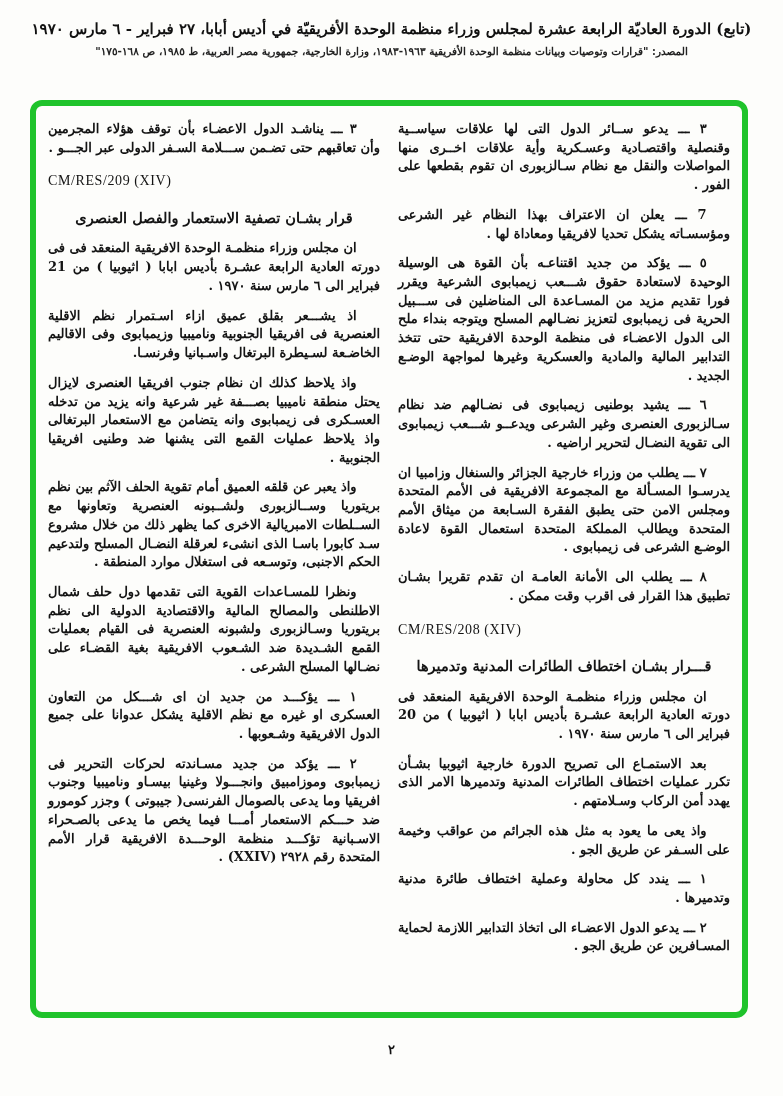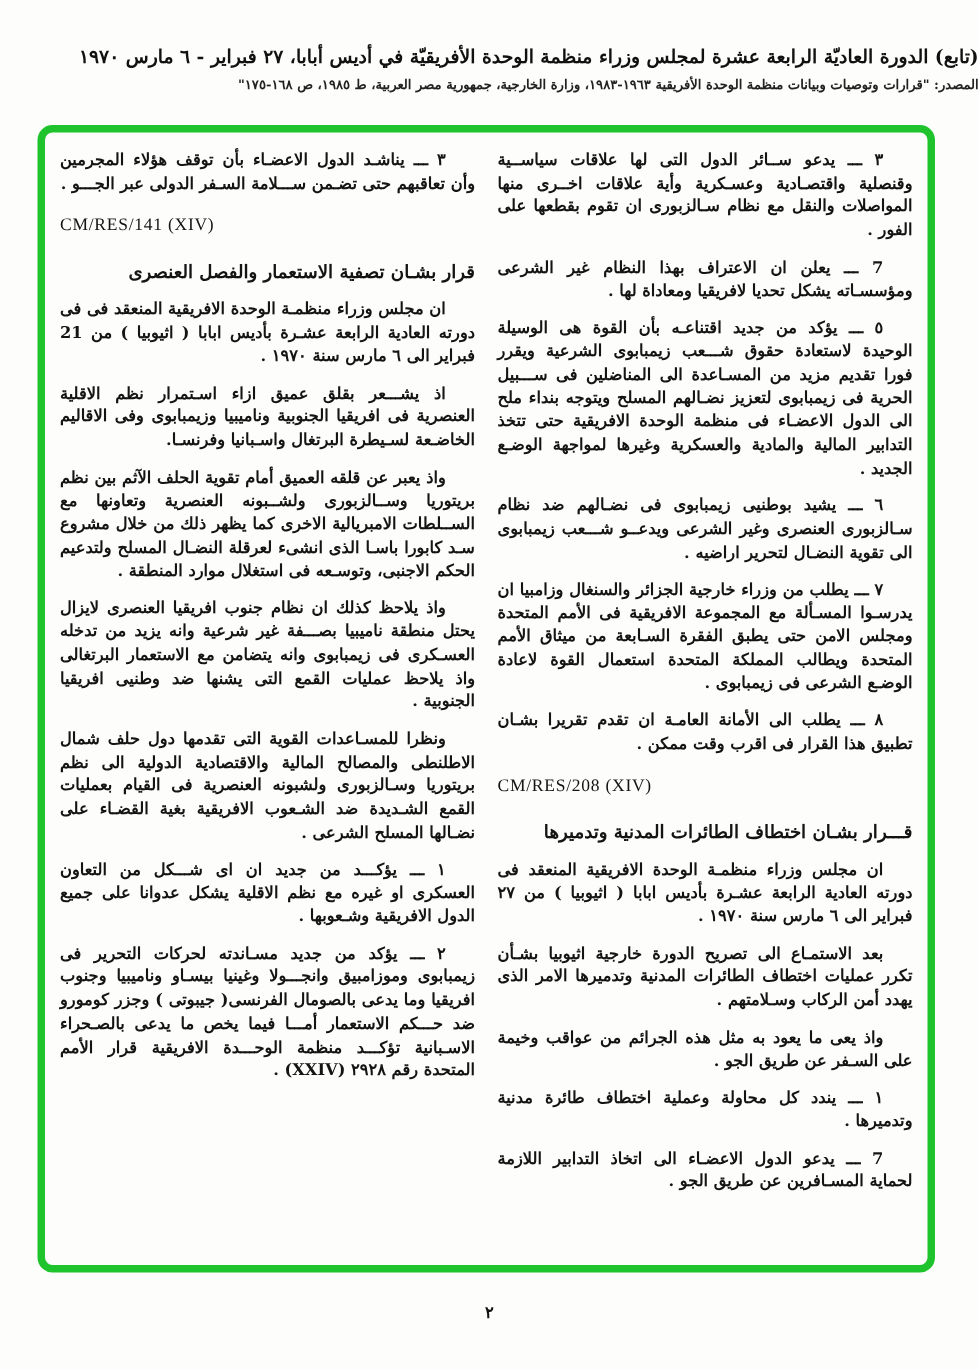--- a/index.html
+++ b/index.html
@@ -6,22 +6,22 @@
   html,body { background:#ffffff; }
   .page {
     position:relative;
     width:783px; height:1096px;
     background:#fdfdfb;
     font-family:"DejaVu Serif","Liberation Serif",serif;
     color:#141414;
     overflow:hidden;
   }
   .page-header {
-    padding-top:36px;
-    text-align:right;
+    padding-top:20px;
+    text-align:center;
     direction:rtl;
   }
   .header-line {
     font-size:15px;
     font-weight:bold;
     letter-spacing:0px;
     color:#111;
   }
   .source-line {
     margin-top:7px;
@@ -58,20 +58,21 @@
     direction:ltr;
     text-align:left;
     font-size:14px;
     letter-spacing:0.6px;
     margin:14px 0 16px 0;
     font-family:"Liberation Serif","DejaVu Serif",serif;
   }
   .res-title {
     font-weight:bold;
     font-size:14.5px;
+    text-align:center;
     margin:6px 0 18px 0;
     text-indent:0;
   }
   .page-number {
     position:absolute;
     left:0; right:0;
     top:1042px;
     text-align:center;
     font-size:13px;
     font-weight:bold;
@@ -93,35 +94,35 @@
 
       <div class="col">
         <p class="para-indent">٣ ـــ يدعو ســائر الدول التى لها علاقات سياســية وقنصلية واقتصـادية وعسـكرية وأية علاقات اخــرى منها المواصلات والنقل مع نظام سـالزبورى ان تقوم بقطعها على الفور .</p>
         <p class="para-indent">7 ـــ يعلن ان الاعتراف بهذا النظام غير الشرعى ومؤسسـاته يشكل تحديا لافريقيا ومعاداة لها .</p>
         <p class="para-indent">٥ ـــ يؤكد من جديد اقتناعـه بأن القوة هى الوسيلة الوحيدة لاستعادة حقوق شـــعب زيمبابوى الشرعية ويقرر فورا تقديم مزيد من المسـاعدة الى المناضلين فى ســـبيل الحرية فى زيمبابوى لتعزيز نضـالهم المسلح ويتوجه بنداء ملح الى الدول الاعضـاء فى منظمة الوحدة الافريقية حتى تتخذ التدابير المالية والمادية والعسكرية وغيرها لمواجهة الوضـع الجديد .</p>
         <p class="para-indent">٦ ـــ يشيد بوطنيى زيمبابوى فى نضـالهم ضد نظام سـالزبورى العنصرى وغير الشرعى ويدعــو شـــعب زيمبابوى الى تقوية النضـال لتحرير اراضيه .</p>
         <p class="para-indent">٧ ـــ يطلب من وزراء خارجية الجزائر والسنغال وزامبيا ان يدرسـوا المسـألة مع المجموعة الافريقية فى الأمم المتحدة ومجلس الامن حتى يطبق الفقرة السـابعة من ميثاق الأمم المتحدة ويطالب المملكة المتحدة استعمال القوة لاعادة الوضـع الشرعى فى زيمبابوى .</p>
         <p class="para-indent">٨ ـــ يطلب الى الأمانة العامـة ان تقدم تقريرا بشـان تطبيق هذا القرار فى اقرب وقت ممكن .</p>
         <div class="res-code">CM/RES/208 (XIV)</div>
         <p class="res-title">قـــرار بشـان اختطاف الطائرات المدنية وتدميرها</p>
-        <p class="para-indent">ان مجلس وزراء منظمـة الوحدة الافريقية المنعقد فى دورته العادية الرابعة عشـرة بأديس ابابا ( اثيوبيا ) من ٢٧ فبراير الى ٦ مارس سنة ١٩٧٠ .</p>
+        <p class="para-indent">ان مجلس وزراء منظمـة الوحدة الافريقية المنعقد فى دورته العادية الرابعة عشـرة بأديس ابابا ( اثيوبيا ) من 20 فبراير الى ٦ مارس سنة ١٩٧٠ .</p>
         <p class="para-indent">بعد الاستمـاع الى تصريح الدورة خارجية اثيوبيا بشـأن تكرر عمليات اختطاف الطائرات المدنية وتدميرها الامر الذى يهدد أمن الركاب وسـلامتهم .</p>
         <p class="para-indent">واذ يعى ما يعود به مثل هذه الجرائم من عواقب وخيمة على السـفر عن طريق الجو .</p>
         <p class="para-indent">١ ـــ يندد كل محاولة وعملية اختطاف طائرة مدنية وتدميرها .</p>
-        <p class="para-indent">7 ـــ يدعو الدول الاعضـاء الى اتخاذ التدابير اللازمة لحماية المسـافرين عن طريق الجو .</p>
+        <p class="para-indent">٢ ـــ يدعو الدول الاعضـاء الى اتخاذ التدابير اللازمة لحماية المسـافرين عن طريق الجو .</p>
       </div>
 
       <div class="col">
         <p class="para-indent">٣ ـــ يناشـد الدول الاعضـاء بأن توقف هؤلاء المجرمين وأن تعاقبهم حتى تضـمن ســـلامة السـفر الدولى عبر الجـــو .</p>
-        <div class="res-code">CM/RES/141 (XIV)</div>
+        <div class="res-code">CM/RES/209 (XIV)</div>
         <p class="res-title">قرار بشـان تصفية الاستعمار والفصل العنصرى</p>
         <p class="para-indent">ان مجلس وزراء منظمـة الوحدة الافريقية المنعقد فى فى دورته العادية الرابعة عشـرة بأديس ابابا ( اثيوبيا ) من 21 فبراير الى ٦ مارس سنة ١٩٧٠ .</p>
         <p class="para-indent">اذ يشـــعر بقلق عميق ازاء اسـتمرار نظم الاقلية العنصرية فى افريقيا الجنوبية وناميبيا وزيمبابوى وفى الاقاليم الخاضـعة لسـيطرة البرتغال واسـبانيا وفرنسـا.</p>
+        <p class="para-indent">واذ يلاحظ كذلك ان نظام جنوب افريقيا العنصرى لايزال يحتل منطقة ناميبيا بصـــفة غير شرعية وانه يزيد من تدخله العسـكرى فى زيمبابوى وانه يتضامن مع الاستعمار البرتغالى واذ يلاحظ عمليات القمع التى يشنها ضد وطنيى افريقيا الجنوبية .</p>
         <p class="para-indent">واذ يعبر عن قلقه العميق أمام تقوية الحلف الآثم بين نظم بريتوريا وســالزبورى ولشــبونه العنصرية وتعاونها مع الســلطات الامبريالية الاخرى كما يظهر ذلك من خلال مشروع سـد كابورا باسـا الذى انشىء لعرقلة النضـال المسلح ولتدعيم الحكم الاجنبى، وتوسـعه فى استغلال موارد المنطقة .</p>
-        <p class="para-indent">واذ يلاحظ كذلك ان نظام جنوب افريقيا العنصرى لايزال يحتل منطقة ناميبيا بصـــفة غير شرعية وانه يزيد من تدخله العسـكرى فى زيمبابوى وانه يتضامن مع الاستعمار البرتغالى واذ يلاحظ عمليات القمع التى يشنها ضد وطنيى افريقيا الجنوبية .</p>
         <p class="para-indent">ونظرا للمسـاعدات القوية التى تقدمها دول حلف شمال الاطلنطى والمصالح المالية والاقتصادية الدولية الى نظم بريتوريا وسـالزبورى ولشبونه العنصرية فى القيام بعمليات القمع الشـديدة ضد الشـعوب الافريقية بغية القضـاء على نضـالها المسلح الشرعى .</p>
         <p class="para-indent">١ ـــ يؤكـــد من جديد ان اى شـــكل من التعاون العسكرى او غيره مع نظم الاقلية يشكل عدوانا على جميع الدول الافريقية وشـعوبها .</p>
         <p class="para-indent">٢ ـــ يؤكد من جديد مسـاندته لحركات التحرير فى زيمبابوى وموزامبيق وانجـــولا وغينيا بيسـاو وناميبيا وجنوب افريقيا وما يدعى بالصومال الفرنسى( جيبوتى ) وجزر كومورو ضد حـــكم الاستعمار أمـــا فيما يخص ما يدعى بالصـحراء الاسـبانية تؤكـــد منظمة الوحـــدة الافريقية قرار الأمم المتحدة رقم ٢٩٢٨ (XXIV) .</p>
       </div>
 
     </div>
   </div>
 
   <div class="page-number">٢</div>
 

